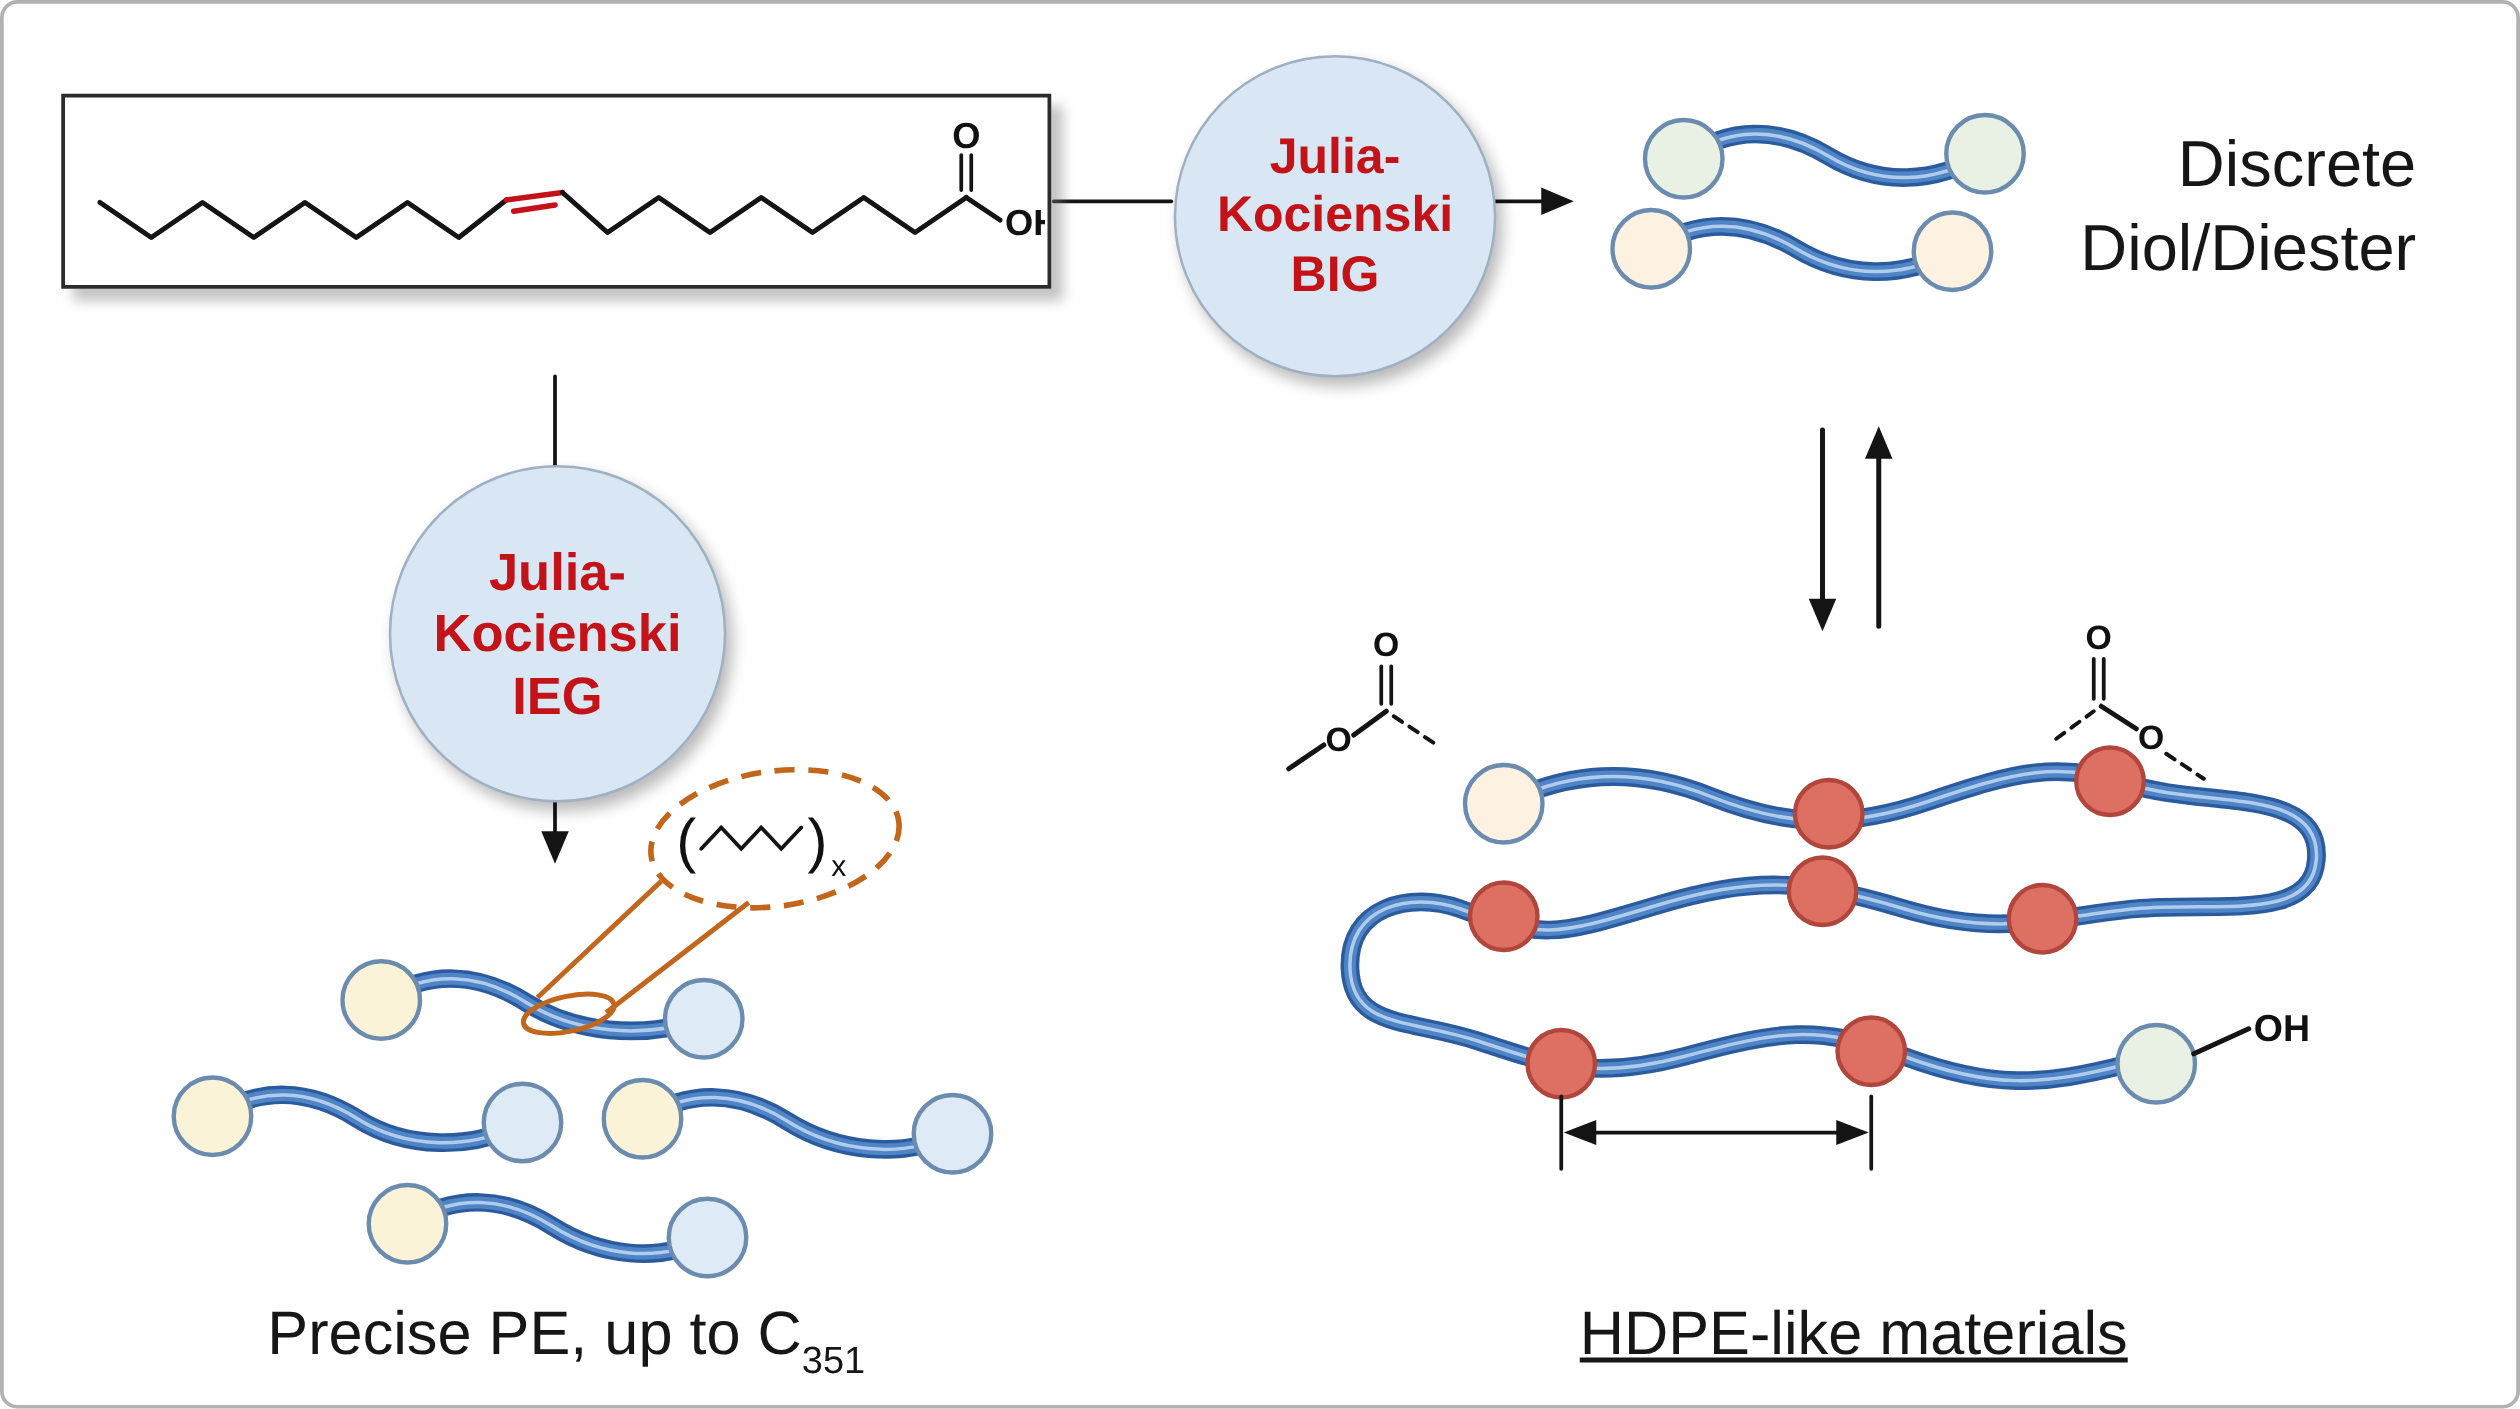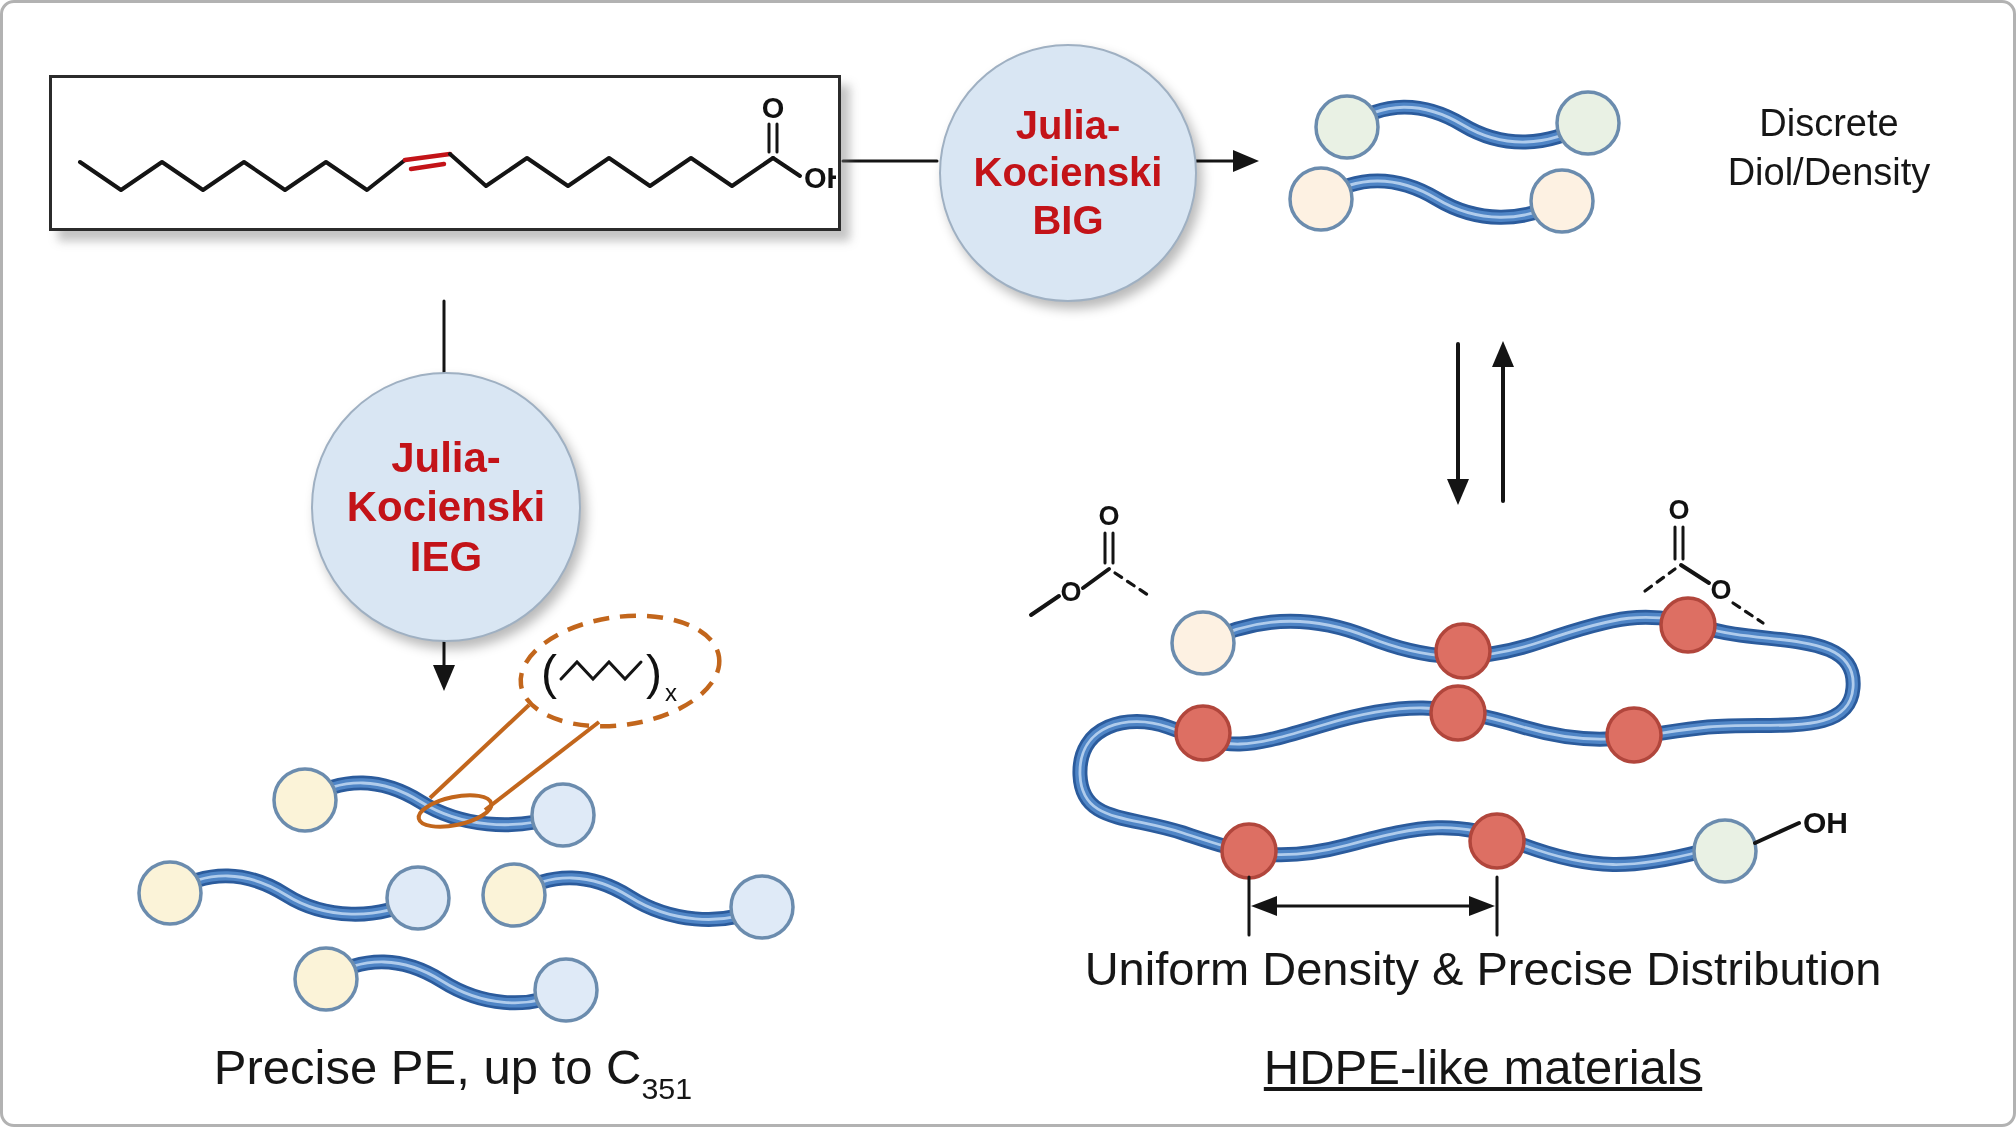--- a/index.html
+++ b/index.html
@@ -25,21 +25,21 @@
   }
   .reaction-circle .rl { color:#c31318; font-weight:bold; line-height:1.18; }
   .rc-big { left:936px; top:41px;  width:254px; height:254px; }
   .rc-big .rl { font-size:40px; }
   .rc-ieg { left:308px; top:369px; width:266px; height:266px; }
   .rc-ieg .rl { font-size:42px; }
 
   
   .label { position:absolute; color:#161616; }
   .lbl-oleic   { left:46px;  top:238px;  width:792px; text-align:center; font-size:48px; }
-  .lbl-diol    { left:1646px; top:96px;  width:360px; text-align:center; font-size:38px; line-height:1.28; }
+  .lbl-diol    { left:1570px; top:96px;  width:360px; text-align:right; font-size:52px; line-height:1.28; }
   .lbl-uniform { left:990px; top:938px;  width:980px; text-align:center; font-size:47px; }
   .lbl-hdpe    { left:990px; top:1036px; width:980px; text-align:center; font-size:49px;text-decoration:underline; }
   .lbl-pe      { left:80px;  top:1036px; width:740px; text-align:center; font-size:49px; }
   .lbl-pe sub  { font-size:0.62em; position:relative; bottom:-0.15em; }
 
   
   .ch-o { fill:none; stroke:#2b5b9c; stroke-width:15;  stroke-linecap:round; stroke-linejoin:round; }
   .ch-i { fill:none; stroke:#4f85c6; stroke-width:9.5; stroke-linecap:round; stroke-linejoin:round; }
   .ch-s { fill:none; stroke:#bad4ef; stroke-width:2.8; stroke-linecap:round; stroke-linejoin:round; opacity:0.9; }
   .node-red  { fill:#dd6f63; stroke:#b1463c; stroke-width:3.5; }
@@ -216,23 +216,22 @@
   </div>
   <div class="reaction-circle rc-ieg">
     <span class="rl">Julia-</span>
     <span class="rl">Kocienski</span>
     <span class="rl">IEG</span>
   </div>
 
 
   <div class="label lbl-diol">
     <div>Discrete</div>
-    <div>Diol/Density</div>
-  </div>
-
-  <div class="label lbl-uniform">Uniform Density &amp; Precise Distribution</div>
+    <div>Diol/Diester</div>
+  </div>
+
   <div class="label lbl-hdpe">HDPE-like materials</div>
 
   <div class="label lbl-pe">
     <span>Precise PE, up to C</span><sub>351</sub>
   </div>
 
 </div>
 
 </body></html>

